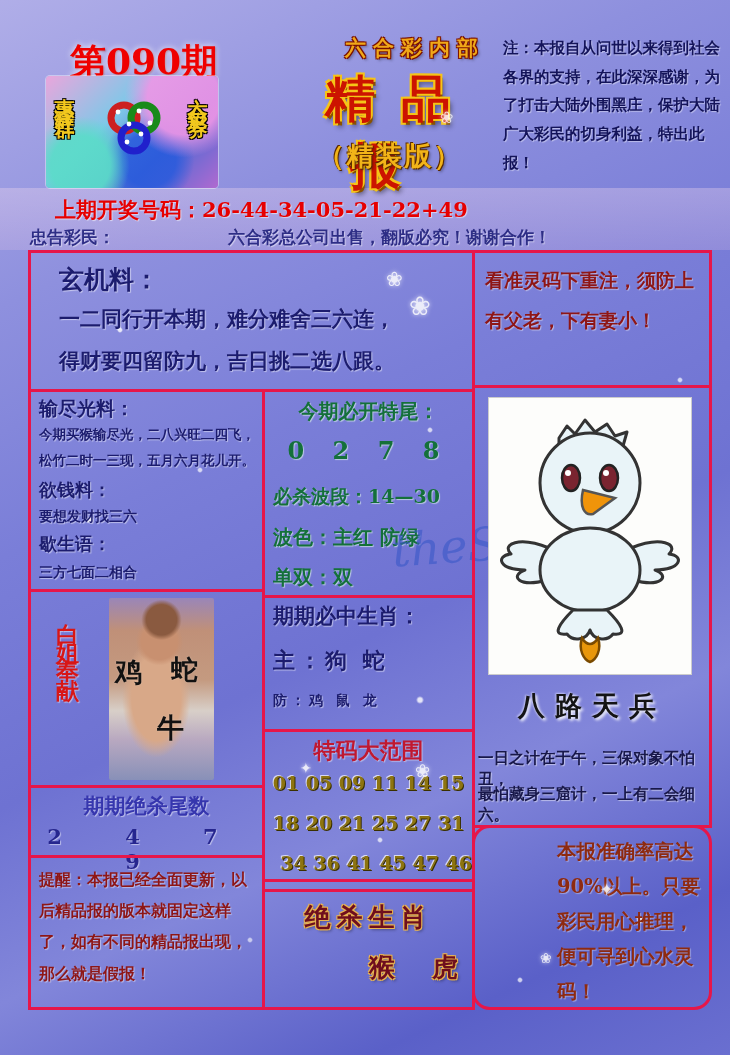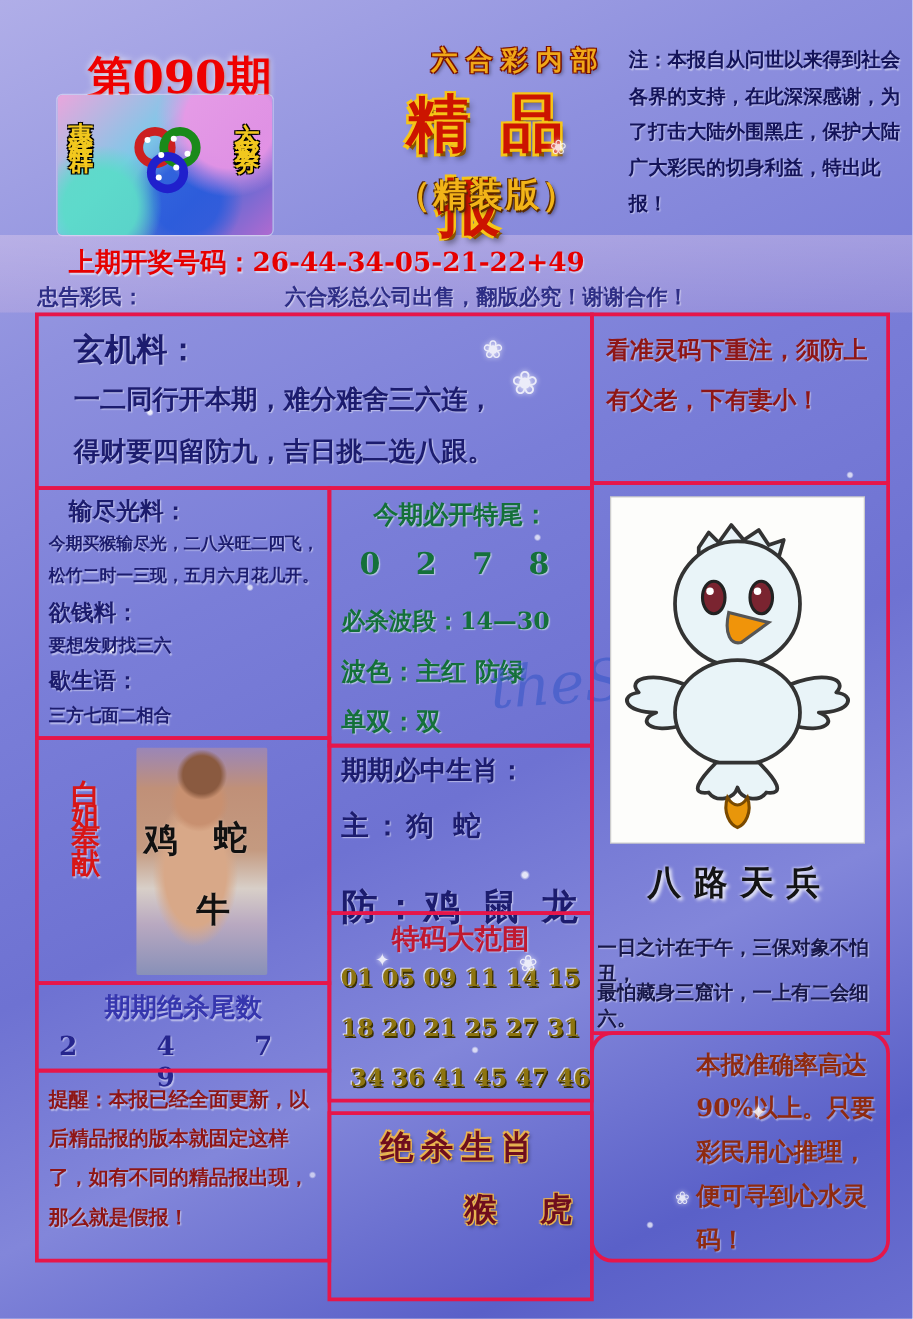--- a/index.html
+++ b/index.html
@@ -120,21 +120,21 @@
   <div class="abs navy" style="left:28px;top:94px;font-size:21px;font-weight:bold;">得财要四留防九，吉日挑二选八跟。</div>
   <span class="abs sparkle" style="left:355px;top:14px;font-size:20px;">❀</span>
   <span class="abs sparkle" style="left:378px;top:38px;font-size:26px;">❀</span>
 </div>
 
 <div class="box" style="left:472px;top:250px;width:240px;height:138px;">
   <div class="abs darkred" style="left:10px;top:8px;width:216px;font-size:19px;font-weight:bold;line-height:2.1;">看准灵码下重注，须防上有父老，下有妻小！</div>
 </div>
 
 <div class="box" style="left:28px;top:389px;width:237px;height:203px;">
-  <div class="abs navy sec-title" style="left:8px;top:4px;font-size:19px;margin-left:16px;">输尽光料：</div>
+  <div class="abs navy sec-title" style="left:8px;top:4px;font-size:19px;">输尽光料：</div>
   <div class="abs navy" style="left:8px;top:34px;font-size:13.5px;font-weight:bold;">今期买猴输尽光，二八兴旺二四飞，</div>
   <div class="abs navy" style="left:8px;top:60px;font-size:13.5px;font-weight:bold;">松竹二时一三现，五月六月花儿开。</div>
   <div class="abs navy sec-title" style="left:8px;top:86px;font-size:18px;">欲钱料：</div>
   <div class="abs navy" style="left:8px;top:116px;font-size:14px;font-weight:bold;">要想发财找三六</div>
   <div class="abs navy sec-title" style="left:8px;top:140px;font-size:18px;">歇生语：</div>
   <div class="abs navy" style="left:8px;top:172px;font-size:14px;font-weight:bold;">三方七面二相合</div>
 </div>
 
 <div class="box" style="left:262px;top:389px;width:213px;height:209px;">
   <div class="abs green sec-title" style="left:0;top:6px;width:100%;text-align:center;font-size:20px;">今期必开特尾：</div>
@@ -159,21 +159,21 @@
     <span class="photo-ch" style="left:62px;top:54px;">蛇</span>
     <span class="photo-ch" style="left:48px;top:112px;">牛</span>
   </div>
 </div>
 
 <div class="box" style="left:262px;top:595px;width:213px;height:137px;">
   <div class="abs navy sec-title" style="left:8px;top:48px;font-size:22px;letter-spacing:4px;">
     <span>主：</span><span>狗 蛇</span>
   </div>
   <div class="abs navy sec-title" style="left:8px;top:4px;font-size:21px;">期期必中生肖：</div>
-  <div class="abs navy sec-title" style="left:8px;top:108px;font-size:29px;letter-spacing:4px;">
+  <div class="abs navy sec-title" style="left:8px;top:94px;font-size:14px;letter-spacing:4px;">
     <span>防：</span><span>鸡 鼠 龙</span>
   </div>
 </div>
 
 <div class="box" style="left:262px;top:729px;width:213px;height:153px;">
   <div class="abs darkred sec-title" style="left:0;top:4px;width:100%;text-align:center;font-size:22px;color:#c01830;">特码大范围</div>
   <div class="abs fanwei-num" style="left:0;top:40px;width:100%;text-align:center;font-size:19px;">01 05 09 11 14 15</div>
   <div class="abs fanwei-num" style="left:0;top:80px;width:100%;text-align:center;font-size:19px;">18 20 21 25 27 31</div>
   <div class="abs fanwei-num" style="left:0;top:120px;width:100%;text-align:right;font-size:19px;">34 36 41 45 47 46</div>
   <span class="abs sparkle" style="left:150px;top:28px;font-size:18px;">❀</span>
@@ -181,21 +181,21 @@
 
 <div class="box" style="left:28px;top:785px;width:237px;height:73px;">
   <div class="abs sec-title" style="left:0;top:4px;width:100%;text-align:center;font-size:21px;color:#3636ae;text-shadow:1px 1px 1px rgba(255,255,255,.5);">期期绝杀尾数</div>
   <div class="abs sec-title" style="left:0;top:36px;width:100%;text-align:center;font-size:21px;letter-spacing:28px;color:#26268e;text-shadow:1px 1px 1px rgba(255,255,255,.5);">2 4 7 9</div>
 </div>
 
 <div class="box" style="left:28px;top:855px;width:237px;height:155px;">
   <div class="abs darkred" style="left:8px;top:6px;width:221px;font-size:16px;font-weight:bold;line-height:1.95;">提醒：本报已经全面更新，以后精品报的版本就固定这样了，如有不同的精品报出现，那么就是假报！</div>
 </div>
 
-<div class="box" style="left:262px;top:889px;width:213px;height:152px;font-family:Liberation Serif, serif;">
+<div class="box" style="left:262px;top:889px;width:213px;height:121px;">
   <div class="abs gold-outline-dark" style="left:0;top:8px;width:100%;text-align:center;font-size:26px;letter-spacing:6px;">绝杀生肖</div>
   <div class="abs gold-outline-dark" style="left:0;top:58px;width:100%;text-align:right;font-size:26px;letter-spacing:14px;">猴 虎</div>
 </div>
 
 <div class="box" style="left:472px;top:385px;width:240px;height:443px;">
   <div class="abs" style="left:14px;top:10px;width:202px;height:276px;background:#fdfdfb;box-shadow:0 0 0 1px #ccc;">
     <span>
       <svg width="202" height="276" viewBox="0 0 202 276">
         <g stroke="#333" stroke-width="3" fill="#e9f4f8" stroke-linejoin="round">
           <path d="M70 40 L78 28 L86 36 L96 22 L106 34 L118 26 L126 38 L138 34 L134 48 L70 52 Z" fill="#e9f4f8"></path>

